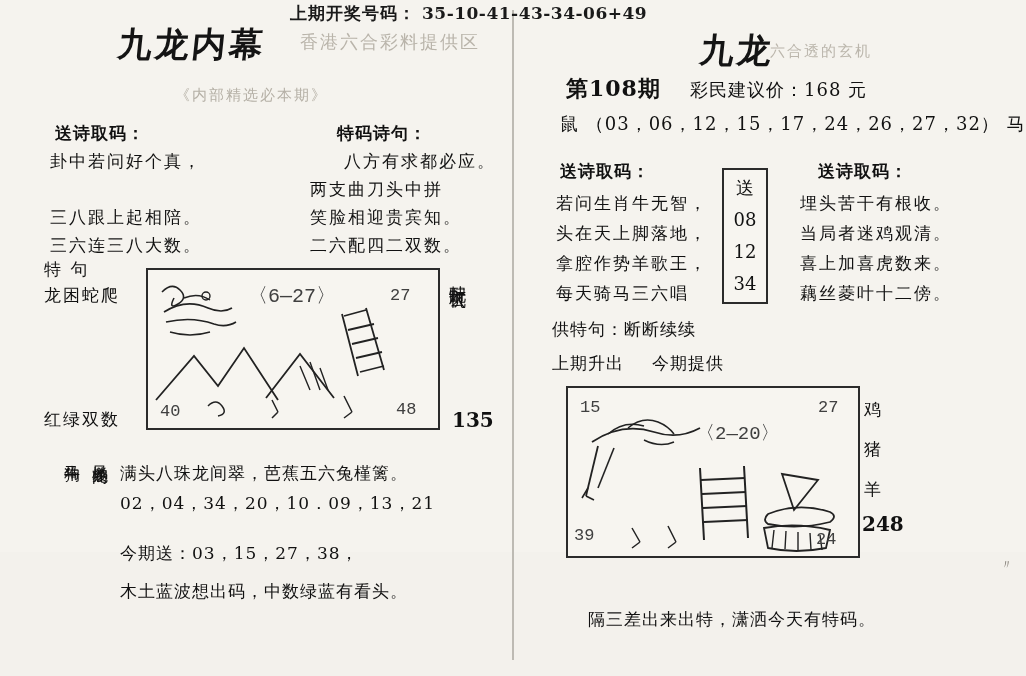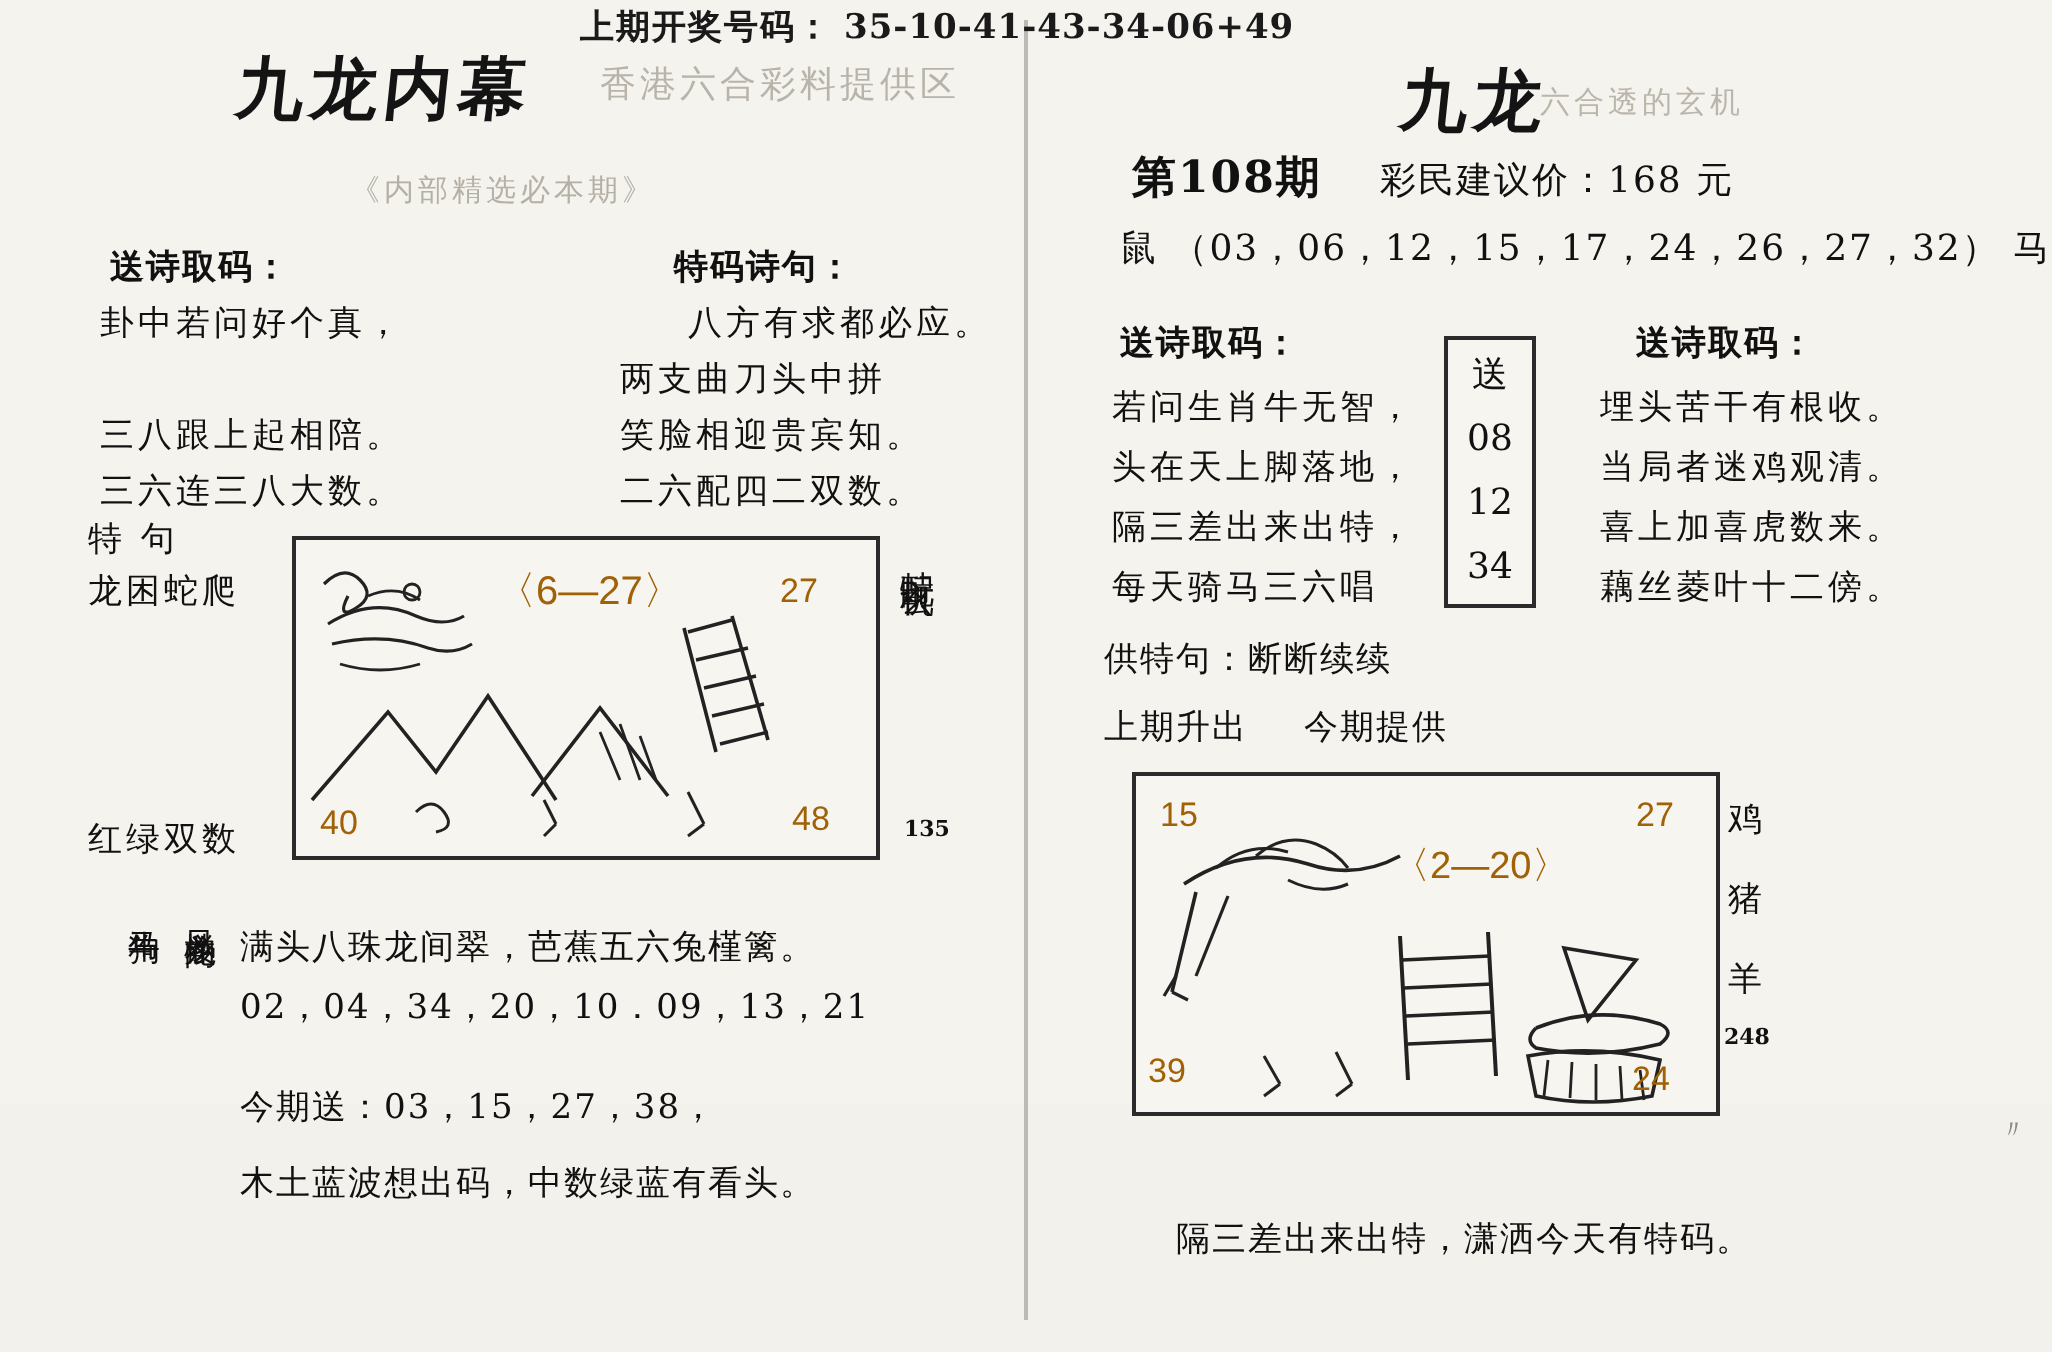--- a/index.html
+++ b/index.html
@@ -109,26 +109,26 @@
     letter-spacing: 1px;
   }
   
   .sketch {
     position: absolute;
     border: 2px solid #2b2b2b;
     background: #f7f5f0;
   }
   .handwrite {
     position: absolute;
-    font-family: Liberation Sans, sans-serif;
-    color: #a16207;
+    font-family: Liberation Mono, monospace;
+    color: #404040;
   }
   .num-right {
     position: absolute;
-    font-size: 11px;
+    font-size: 20px;
     font-family: "DejaVu Serif", serif;
     font-weight: bold;
   }
   
   .right-title {
     position: absolute;
     left: 700px;
     top: 28px;
     font-size: 34px;
     font-weight: bold;
@@ -285,21 +285,21 @@
     <span>鼠</span>
     <span>（03，06，12，15，17，24，26，27，32）</span>
     <span>马</span>
   </div>
 
   <div class="col-head" style="left:560px; top:160px;">送诗取码：</div>
   <div class="col-head" style="left:818px; top:160px;">送诗取码：</div>
 
   <div class="poem-line" style="left:556px; top:222px;">头在天上脚落地，</div>
   <div class="poem-line" style="left:556px; top:192px;">若问生肖牛无智，</div>
-  <div class="poem-line" style="left:556px; top:252px;">隔三差出来出特，</div>
+  <div class="poem-line" style="left:556px; top:252px;">拿腔作势羊歌王，</div>
   <div class="poem-line" style="left:556px; top:282px;">每天骑马三六唱</div>
 
   <div class="poem-line" style="left:800px; top:192px;">埋头苦干有根收。</div>
   <div class="poem-line" style="left:800px; top:222px;">当局者迷鸡观清。</div>
   <div class="poem-line" style="left:800px; top:252px;">喜上加喜虎数来。</div>
   <div class="poem-line" style="left:800px; top:282px;">藕丝菱叶十二傍。</div>
 
   <div class="send-box">
     <div>送</div>
     <div>08</div>

